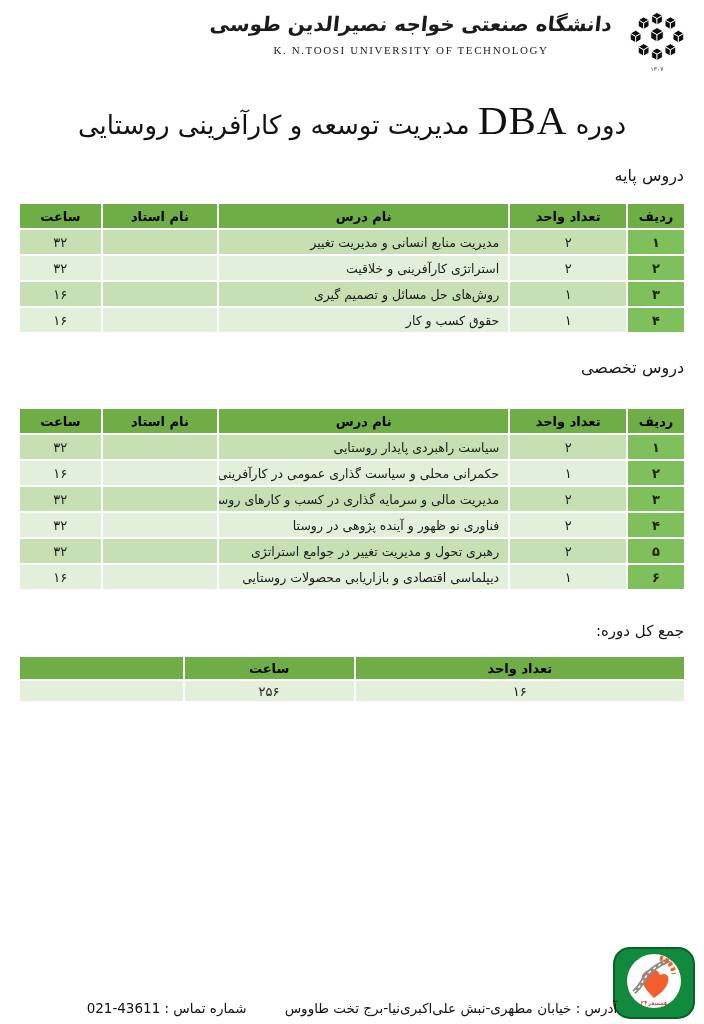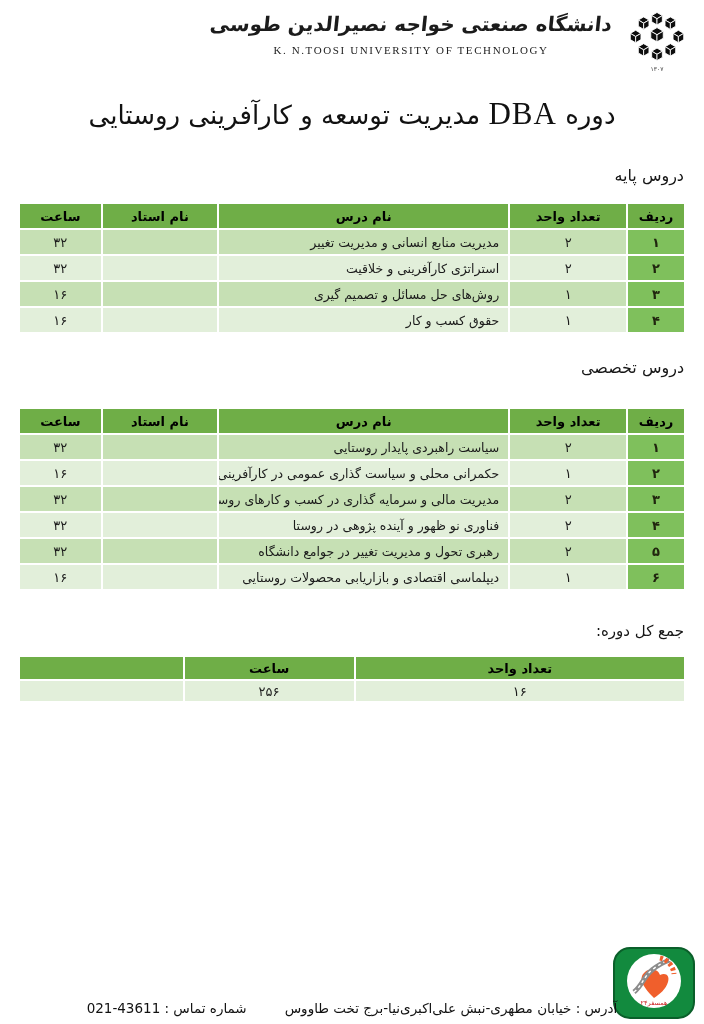--- a/index.html
+++ b/index.html
@@ -13,21 +13,21 @@
   .uni-logo{width:74px;height:64px;display:flex;flex-direction:column;align-items:center;}
   .uni-logo svg{display:block;}
   .uni-year{font-size:6px;color:#333;margin-top:0px;letter-spacing:1px;}
   .uni-names{display:flex;flex-direction:column;align-items:center;padding-top:4px;}
   .uni-fa{font-size:20px;font-weight:bold;transform:skewX(-6deg);white-space:nowrap;
           border-bottom:1px solid transparent;}
   .uni-en{font-family:"Liberation Serif",serif;font-size:11px;letter-spacing:1.6px;
           color:#222;margin-top:7px;white-space:nowrap;direction:ltr;}
   
   .doc-title{position:absolute;top:96px;left:0;right:0;text-align:center;font-size:26px;color:#111;}
-  .doc-title .latin{font-family:"Liberation Serif",serif;font-size:31px;letter-spacing:1px;}
+  .doc-title .latin{font-family:"Liberation Serif",serif;font-size:41px;letter-spacing:1px;}
   
   .sec-heading{position:absolute;right:20px;font-size:16px;color:#161616;}
   .h-basic{top:166px;}
   .h-spec{top:358px;}
   .h-total{top:622px;font-size:15px;}
   
   .tbl{position:absolute;left:18px;width:668px;border-collapse:collapse;table-layout:fixed;}
   .t-basic{top:202px;}
   .t-spec{top:407px;}
   .t-total{top:655px;}
@@ -212,21 +212,21 @@
         <tr>
           <td class="c-row">۴</td>
           <td class="c-units">۲</td>
           <td class="c-course">فناوری نو ظهور و آینده پژوهی در روستا</td>
           <td class="c-instructor"></td>
           <td class="c-hours">۳۲</td>
         </tr>
         <tr>
           <td class="c-row">۵</td>
           <td class="c-units">۲</td>
-          <td class="c-course">رهبری تحول و مدیریت تغییر در جوامع دانشگاه</td>
+          <td class="c-course">رهبری تحول و مدیریت تغییر در جوامع استراتژی</td>
           <td class="c-instructor"></td>
           <td class="c-hours">۳۲</td>
         </tr>
         <tr>
           <td class="c-row">۶</td>
           <td class="c-units">۱</td>
           <td class="c-course">دیپلماسی اقتصادی و بازاریابی محصولات روستایی</td>
           <td class="c-instructor"></td>
           <td class="c-hours">۱۶</td>
         </tr>

